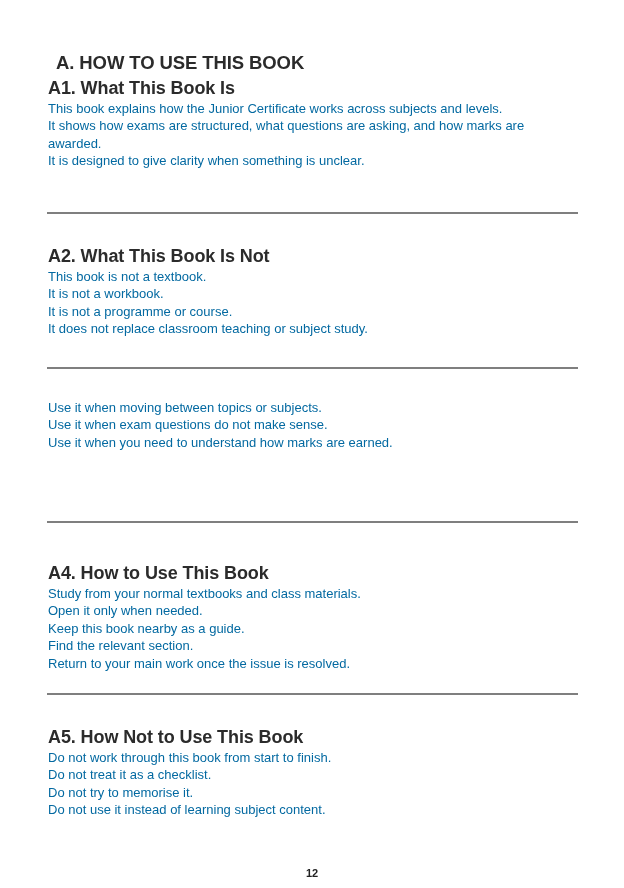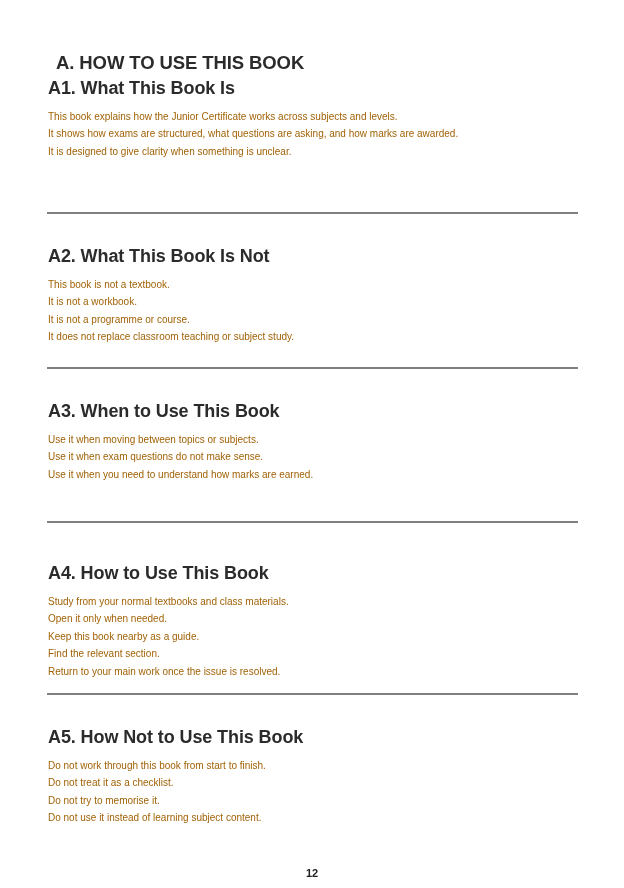--- a/index.html
+++ b/index.html
@@ -32,24 +32,23 @@
     }
     .section h2 {
       margin: 0;
       font-size: 18px;
       font-weight: bold;
       color: #2b2b2b;
       line-height: 24px;
       letter-spacing: -0.1px;
     }
     .section .body {
-      margin-top: 8px;
-      font-size: 10px;
+      font-size: 13px;
       line-height: 17.4px;
-      color: #a16207;
+      color: #0369a1;
     }
     .section .body .line {
       display: block;
       white-space: normal;
     }
     .rule {
       position: absolute;
       left: 47px;
       width: 531px;
       height: 2px;
@@ -86,21 +85,20 @@
   <div class="body">
     <span class="line">This book is not a textbook.</span>
     <span class="line">It is not a workbook.</span>
     <span class="line">It is not a programme or course.</span>
     <span class="line">It does not replace classroom teaching or subject study.</span>
   </div>
 </div>
 <div class="rule" style="top:367px;"></div>
 
 <div class="section" style="top:399px;">
-  <h2>A3. When to Use This Book</h2>
   <div class="body">
     <span class="line">Use it when moving between topics or subjects.</span>
     <span class="line">Use it when exam questions do not make sense.</span>
     <span class="line">Use it when you need to understand how marks are earned.</span>
   </div>
 </div>
 <div class="rule" style="top:521px;"></div>
 
 <div class="section" style="top:561px;">
   <h2>A4. How to Use This Book</h2>

